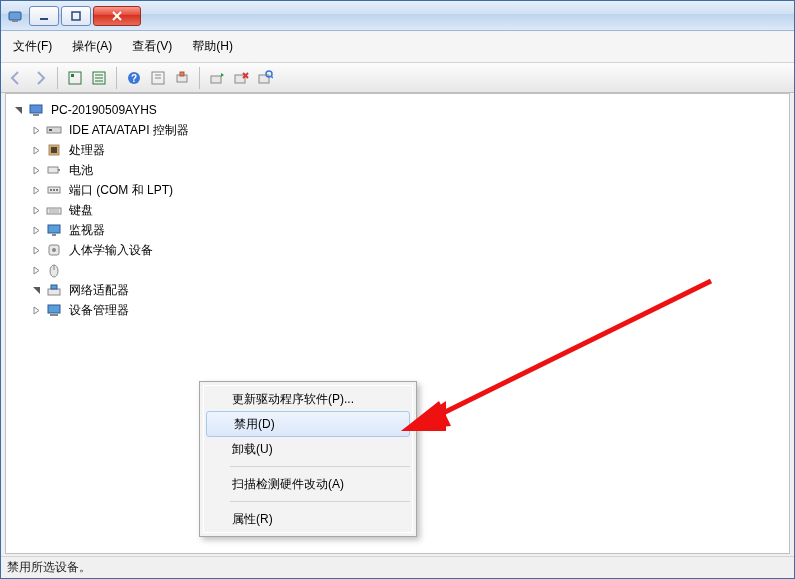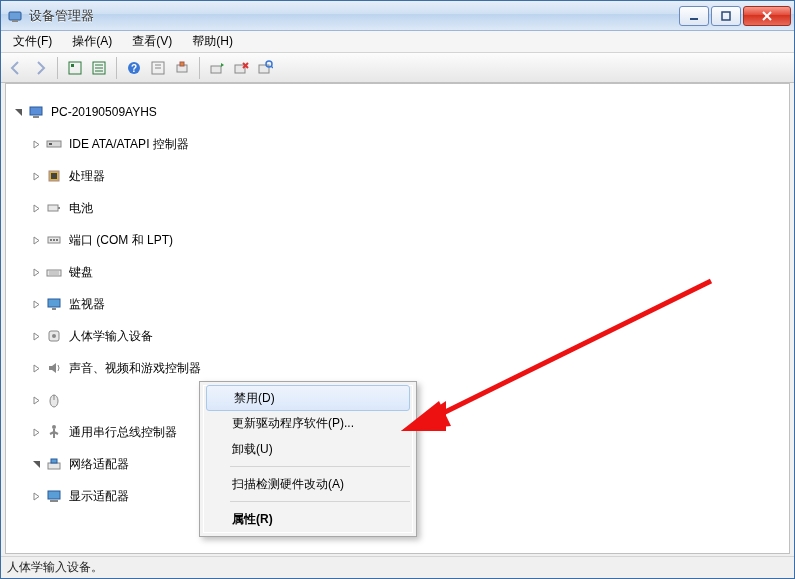--- a/index.html
+++ b/index.html
@@ -26,41 +26,41 @@
     color:#2a4a7a;
   }
   .win-btn svg { width:10px; height:10px; }
   .win-close {
     width:48px; height:20px;
     background:linear-gradient(#f89a8c,#e34b3a 45%,#d5331f 46%,#e86a59);
     border-color:#9a2f22; color:#fff;
   }
   .win-close svg { stroke:#fff; }
   .menubar {
-    height: 22px; background:#f5f5f5; border-bottom:1px solid #d4d4d4;
+    height: 32px; background:#f5f5f5; border-bottom:1px solid #d4d4d4;
     display:flex; align-items:center; padding:0 4px; gap:4px;
   }
   .menu-item { padding:2px 8px; cursor:default; }
   .toolbar {
     height: 30px; background:linear-gradient(#fcfcfc,#e7e7e7);
     border-bottom:1px solid #c0c0c0;
     display:flex; align-items:center; padding:0 4px; gap:2px;
   }
   .tb-sep { width:1px; height:22px; background:#c0c0c0; margin:0 4px; }
   .tb-btn {
     width:22px; height:22px; display:flex; align-items:center; justify-content:center;
     border:1px solid transparent; border-radius:2px; cursor:default;
   }
   .tb-btn svg, .tb-btn .glyph { width:16px; height:16px; display:block; }
   .disabled { opacity:.45; }
   .content {
     flex:1; background:#fff; border:1px solid #c0c0c0; margin:0 4px 2px 4px;
     overflow:auto; padding:6px 4px; position:relative;
   }
-  .row { display:flex; align-items:center; height:20px;margin-top:12px; }
+  .row { display:flex; align-items:center; height:20px; }
   .tw { width:16px; height:16px; display:flex; align-items:center; justify-content:center; cursor:default; }
   .tw svg { width:9px; height:9px; }
   .ind { display:inline-block; width:18px; height:1px; }
   .node-icon { width:16px; height:16px; margin:0 4px 0 2px; display:flex; align-items:center; justify-content:center; }
   .node-text { padding:1px 3px; }
   .selected .node-text {
     border:1px dotted #555; background:#fff;
   }
   .statusbar {
     height: 22px; background:#f0f0f0; border-top:1px solid #d4d4d4;
@@ -75,39 +75,38 @@
   .ctx-inner { border:1px solid #fff; background:#f3f3f3; }
   .ctx-item {
     height:26px; display:flex; align-items:center; padding:0 20px 0 28px;
     position:relative; cursor:default;
   }
   .ctx-item:hover, .ctx-item.hover {
     background:linear-gradient(#eef4fd,#dbe8fa);
     border:1px solid #a8c8ec; border-radius:3px; margin: -1px 2px; padding-left:27px; padding-right:19px;
   }
   .ctx-sep { height:1px; background:#d4d4d4; margin:4px 2px 4px 26px; }
-  .ctx-bold { font-weight:bold; }
+  .ctx-bold { font-weight:normal; }
   
   .arrow-svg { position:absolute; left:390px; top:270px; width:330px; height:170px; pointer-events:none; z-index:20; }
   
   .ico { width:16px; height:16px; }
 </style>
 </head>
 <body>
 
 <div class="window">
 
   <div class="titlebar">
     <span class="icon16">
       <svg viewBox="0 0 16 16">
           <rect x="2" y="4" width="12" height="8" rx="1" fill="#6a9ed8" stroke="#2a5a9a"></rect>
           <rect x="5" y="12" width="6" height="2" fill="#888"></rect>
         </svg>
     </span>
-    <div class="title-text">设备管理器</div>
     <div class="win-controls">
       <div class="win-btn">
         <svg viewBox="0 0 10 10">
             <line x1="1" y1="8" x2="9" y2="8" stroke="#2a4a7a" stroke-width="2"></line>
           </svg>
       </div>
       <div class="win-btn">
         <svg viewBox="0 0 10 10">
             <rect x="1" y="1" width="8" height="8" fill="none" stroke="#2a4a7a" stroke-width="1.5"></rect>
           </svg>
@@ -323,61 +322,29 @@
         </div>
         <div class="row">
           <span class="ind"></span>
           <span class="tw">
             <svg viewBox="0 0 9 9">
               <path d="M2 1 L7 4.5 L2 8 Z" fill="none" stroke="#888"></path>
             </svg>
           </span>
           <span class="node-icon">
             <svg class="ico" viewBox="0 0 16 16">
-              <path d="M3 6 L6 6 L10 3 L10 13 L6 10 L3 10 Z" fill="#888"></path>
-              <path d="M12 5 Q14 8 12 11" fill="none" stroke="#888"></path>
-            </svg>
-          </span>
-          <span class="node-text">声音、视频和游戏控制器</span>
-        </div>
-        <div class="row">
-          <span class="ind"></span>
-          <span class="tw">
-            <svg viewBox="0 0 9 9">
-              <path d="M2 1 L7 4.5 L2 8 Z" fill="none" stroke="#888"></path>
-            </svg>
-          </span>
-          <span class="node-icon">
-            <svg class="ico" viewBox="0 0 16 16">
               <ellipse cx="8" cy="9" rx="4" ry="6" fill="#e8e8e8" stroke="#888"></ellipse>
               <line x1="8" y1="3" x2="8" y2="8" stroke="#888"></line>
             </svg>
           </span>
         </div>
         <div class="row">
           <span class="ind"></span>
           <span class="tw">
             <svg viewBox="0 0 9 9">
-              <path d="M2 1 L7 4.5 L2 8 Z" fill="none" stroke="#888"></path>
-            </svg>
-          </span>
-          <span class="node-icon">
-            <svg class="ico" viewBox="0 0 16 16">
-              <circle cx="8" cy="3" r="2" fill="#888"></circle>
-              <line x1="8" y1="5" x2="8" y2="14" stroke="#888" stroke-width="2"></line>
-              <line x1="8" y1="8" x2="4" y2="10" stroke="#888" stroke-width="2"></line>
-              <line x1="8" y1="8" x2="12" y2="10" stroke="#888" stroke-width="2"></line>
-            </svg>
-          </span>
-          <span class="node-text">通用串行总线控制器</span>
-        </div>
-        <div class="row">
-          <span class="ind"></span>
-          <span class="tw">
-            <svg viewBox="0 0 9 9">
               <path d="M1 1 L8 1 L1 8 Z" fill="#595959" transform="rotate(90 4.5 4.5)"></path>
             </svg>
           </span>
           <span class="node-icon">
             <svg class="ico" viewBox="0 0 16 16">
               <rect x="2" y="7" width="12" height="6" fill="#e8e8e8" stroke="#888"></rect>
               <rect x="5" y="3" width="6" height="4" fill="#5a9ed8" stroke="#2a5a9a"></rect>
             </svg>
           </span>
           <span class="node-text">网络适配器</span>
@@ -388,40 +355,40 @@
             <svg viewBox="0 0 9 9">
               <path d="M2 1 L7 4.5 L2 8 Z" fill="none" stroke="#888"></path>
             </svg>
           </span>
           <span class="node-icon">
             <svg class="ico" viewBox="0 0 16 16">
               <rect x="2" y="3" width="12" height="8" fill="#5a9ed8" stroke="#2a5a9a"></rect>
               <rect x="4" y="12" width="8" height="2" fill="#888"></rect>
             </svg>
           </span>
-          <span class="node-text">显示适配器</span>
+          <span class="node-text">设备管理器</span>
         </div>
       </div>
   </div>
 
   <div class="ctxmenu">
     <div class="ctx-inner">
+      <div class="ctx-item">更新驱动程序软件(P)...</div>
       <div class="ctx-item hover">禁用(D)</div>
-      <div class="ctx-item">更新驱动程序软件(P)...</div>
       <div class="ctx-item">卸载(U)</div>
       <div class="ctx-sep"></div>
       <div class="ctx-item">扫描检测硬件改动(A)</div>
       <div class="ctx-sep"></div>
       <div class="ctx-item ctx-bold">属性(R)</div>
     </div>
   </div>
 
   <svg class="arrow-svg" viewBox="0 0 330 170">
     <line x1="320" y1="10" x2="40" y2="148" stroke="#e11" stroke-width="5"></line>
     <polygon points="10,160 55,130 55,160" fill="#e11"></polygon>
     <polygon points="10,160 60,155 48,130" fill="#e11"></polygon>
   </svg>
 
   <div class="statusbar">
-    <span>人体学输入设备。</span>
+    <span>禁用所选设备。</span>
   </div>
 
 </div>
 
 </body></html>

